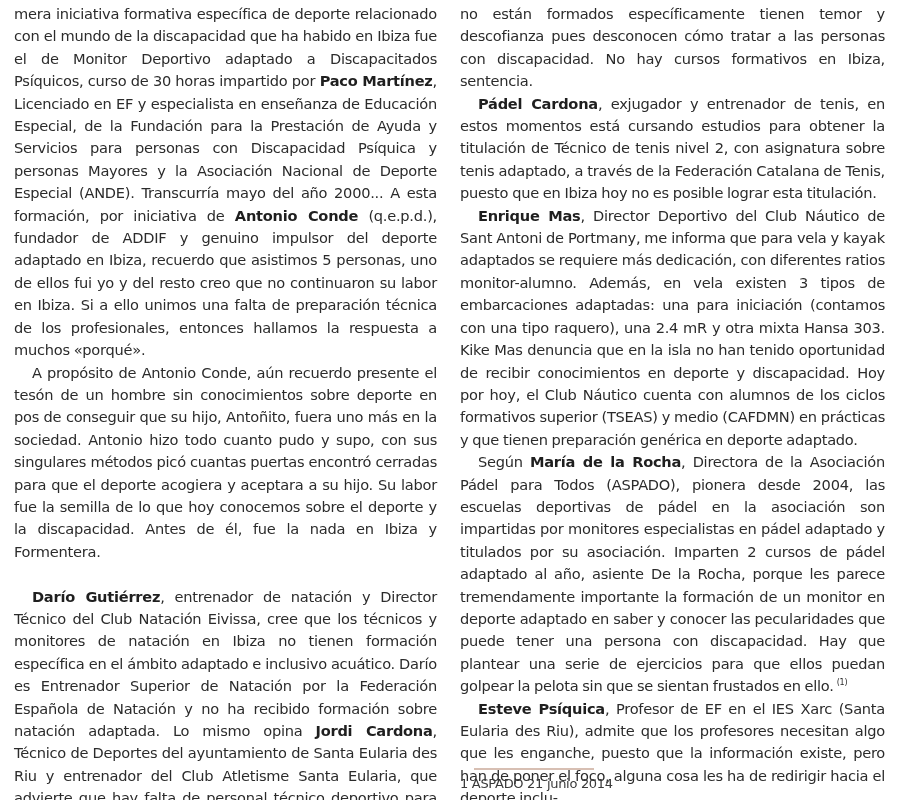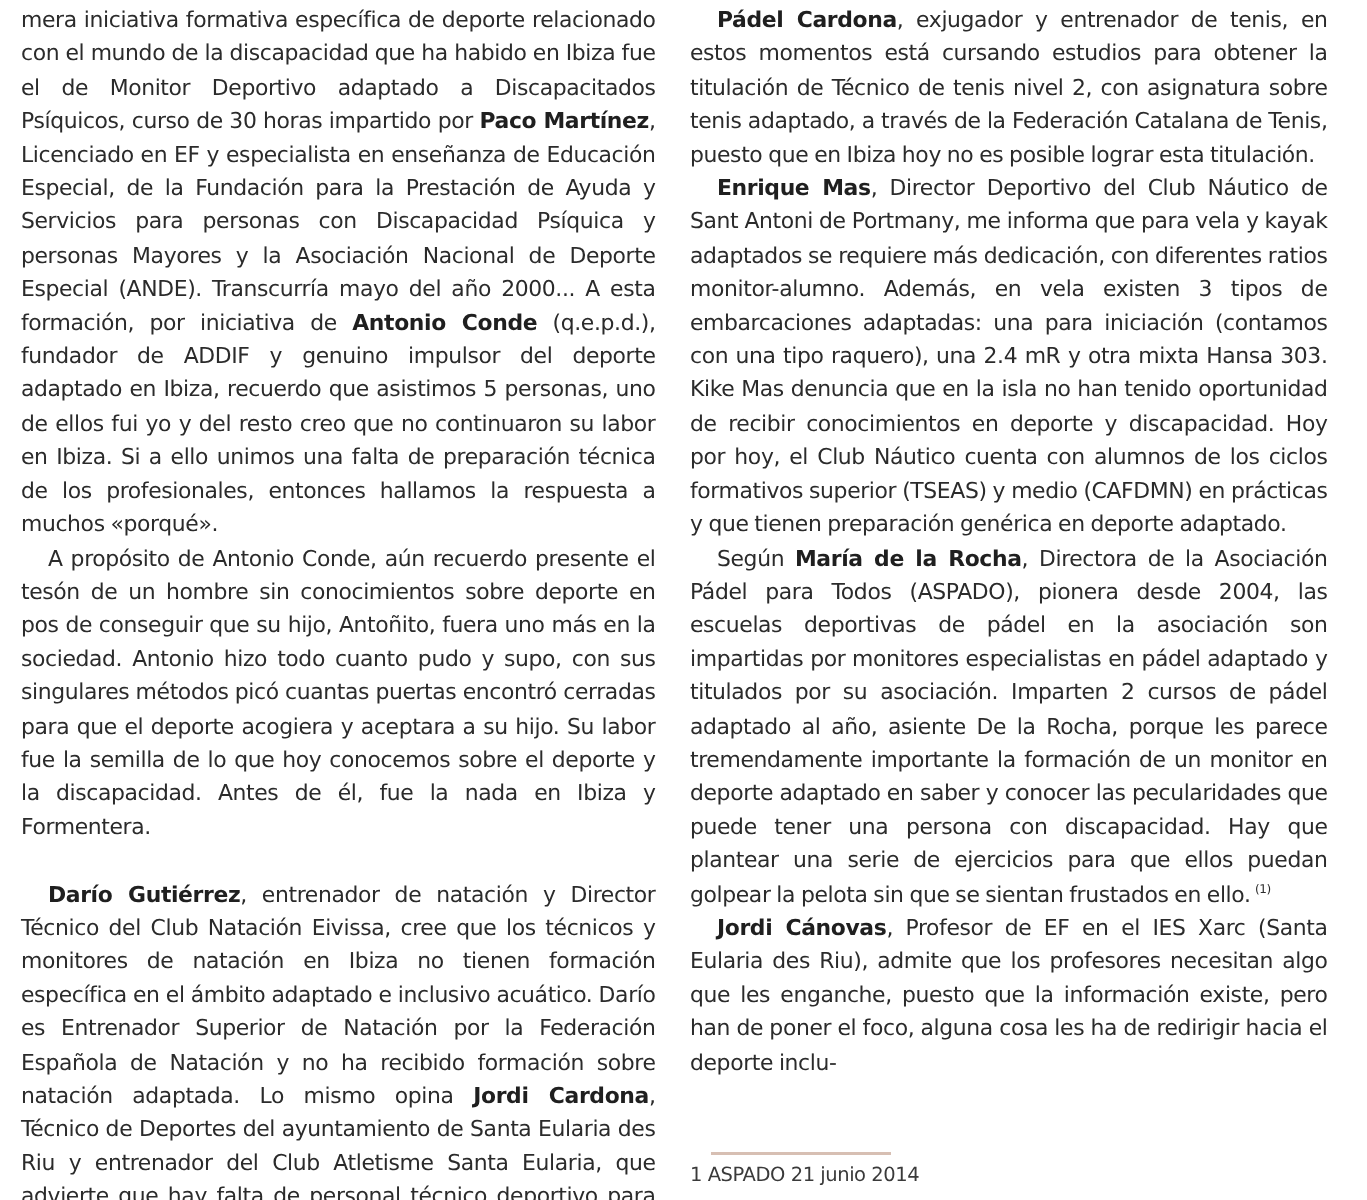--- a/index.html
+++ b/index.html
@@ -38,21 +38,22 @@
 
 <div class="page">
 
   <div class="col col-left">
     <p><span>mera iniciativa formativa específica de deporte relacionado con el mundo de la discapacidad que ha habido en Ibiza fue el de Monitor Deportivo adaptado a Discapacitados Psíquicos, curso de 30 horas impartido por </span><b>Paco Martínez</b><span>, Licenciado en EF y especialista en enseñanza de Educación Especial, de la Fundación para la Prestación de Ayuda y Servicios para personas con Discapacidad Psíquica y personas Mayores y la Asociación Nacional de Deporte Especial (ANDE). Transcurría mayo del año 2000... A esta formación, por iniciativa de </span><b>Antonio Conde</b><span> (q.e.p.d.), fundador de ADDIF y genuino  impulsor del deporte adaptado en Ibiza, recuerdo que asistimos 5 personas, uno de ellos fui yo y del resto creo que no continuaron su labor en Ibiza. Si a ello unimos una falta de preparación técnica de los profesionales, entonces hallamos la respuesta a muchos «porqué».</span></p>
     <p class="indent">A propósito de Antonio Conde, aún recuerdo presente el tesón de un hombre sin conocimientos sobre deporte en pos de conseguir que su hijo, Antoñito, fuera uno más en la sociedad. Antonio hizo todo cuanto pudo y supo, con sus singulares métodos picó cuantas puertas encontró cerradas para que el deporte acogiera y aceptara a su hijo. Su labor fue la semilla de lo que hoy conocemos sobre el deporte y la discapacidad. Antes de él, fue la nada en Ibiza y Formentera.</p>
     <p class="indent gap"><b>Darío Gutiérrez</b><span>, entrenador de natación y Director Técnico del Club Natación Eivissa, cree que los técnicos y monitores de natación en Ibiza no tienen formación específica en el ámbito adaptado e inclusivo acuático. Darío es Entrenador Superior de Natación por la Federación Española de Natación y no ha recibido formación sobre natación adaptada. Lo mismo opina </span><b>Jordi Cardona</b><span>, Técnico de Deportes del ayuntamiento de Santa Eularia des Riu y entrenador del Club Atletisme Santa Eularia, que advierte que hay falta de personal técnico deportivo para hacerse cargo y dinamizar las actividades deportivas adaptadas. El técnico municipal confirma que estos técnicos carecen de formación cualificada. Los técnicos deportivos que</span></p>
   </div>
 
   <div class="col col-right">
+    <p>no están formados específicamente tienen temor y descofianza pues desconocen cómo tratar a las personas con discapacidad. No hay cursos formativos en Ibiza, sentencia.</p>
     <p class="indent"><b>Pádel Cardona</b><span>, exjugador y entrenador de tenis, en estos momentos está cursando estudios para obtener la titulación de Técnico de tenis nivel 2, con asignatura sobre tenis adaptado, a través de la Federación Catalana de Tenis, puesto que en Ibiza hoy no es posible lograr esta titulación.</span></p>
     <p class="indent"><b>Enrique Mas</b><span>, Director Deportivo del Club Náutico de Sant Antoni de Portmany, me informa que para vela y kayak adaptados se requiere más dedicación, con diferentes ratios monitor-alumno. Además, en vela existen 3 tipos de embarcaciones adaptadas: una para iniciación (contamos con una tipo raquero), una 2.4 mR y otra mixta Hansa 303. Kike Mas denuncia que en la isla no han tenido oportunidad de recibir conocimientos en deporte y discapacidad. Hoy por hoy, el Club Náutico cuenta con alumnos de los ciclos formativos superior (TSEAS) y medio (CAFDMN) en prácticas y que tienen preparación genérica en deporte adaptado.</span></p>
     <p class="indent"><span>Según </span><b>María de la Rocha</b><span>, Directora de la Asociación Pádel para Todos (ASPADO), pionera desde 2004, las escuelas deportivas de pádel en la asociación son impartidas por monitores especialistas en pádel adaptado y titulados por su asociación. Imparten 2 cursos de pádel adaptado al año, asiente De la Rocha, porque les parece tremendamente importante la formación de un monitor en deporte adaptado en saber y conocer las pecularidades que puede tener una persona con discapacidad. Hay que plantear una serie de ejercicios para que ellos puedan golpear la pelota sin que se sientan frustados en ello.</span><sup class="fn">(1)</sup></p>
-    <p class="indent"><b>Jordi Cánovas</b><span>, Profesor de EF en el IES Xarc (Santa Eularia des Riu), admite que los profesores necesitan algo que les enganche, puesto que la información existe, pero han de poner el foco, alguna cosa les ha de redirigir hacia el deporte inclu-</span></p>
+    <p class="indent"><b>Esteve Psíquica</b><span>, Profesor de EF en el IES Xarc (Santa Eularia des Riu), admite que los profesores necesitan algo que les enganche, puesto que la información existe, pero han de poner el foco, alguna cosa les ha de redirigir hacia el deporte inclu-</span></p>
   </div>
 
   <div class="footnote-rule" style="background: rgb(215, 191, 179);"></div>
   <div class="footnote">1 ASPADO 21 junio 2014</div>
 </div>
 
 </body></html>

